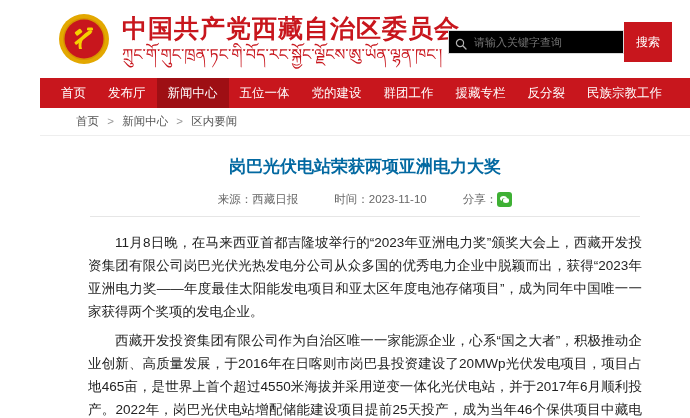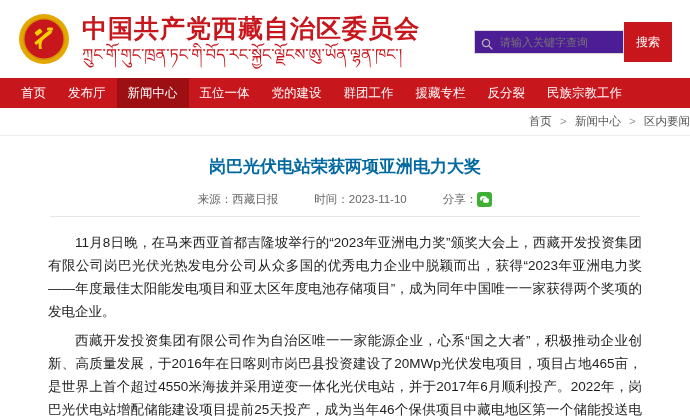--- a/index.html
+++ b/index.html
@@ -3,21 +3,21 @@
 <meta charset="utf-8">
 <style>
   * { box-sizing: border-box; }
   html, body {
     margin: 0; padding: 0;
     width: 690px; height: 418px;
     background: #ffffff;
     font-family: "Liberation Sans", sans-serif;
     overflow: hidden;
   }
-  .page { width: 690px; height: 418px; position: relative; background:#fff; }
+  .page { width: 690px; height: 418px; position: relative; background:#fff;padding-left:40px; }
 
   
   .header {
     height: 78px;
     background: #ffffff;
     display: flex;
     align-items: center;
     padding: 0 16px;
     position: relative;
   }
@@ -56,23 +56,23 @@
     position: absolute;
     right: 18px; top: 30px;
     display: flex;
     align-items: center;
     height: 24px;
   }
   .search-input-wrap {
     display: flex; align-items: center;
     border: 1px solid #d9d9d9;
     height: 24px;
-    width: 150px;
+    width: 176px;
     padding: 0 6px;
-    background: #4c1d95;
+    background: #000000;
   }
   .search-icon { width: 12px; height: 12px; margin-right: 5px; flex: 0 0 12px; }
   .search-input {
     border: none; outline: none;
     font-size: 11px;
     color: #999;
     width: 100%;
     height: 20px;
     font-family: "Liberation Sans", sans-serif;
     background: transparent;
@@ -110,21 +110,20 @@
   }
 
   
   .crumbbar {
     height: 28px;
     border-bottom: 1px solid #eee;
     display: flex;
     align-items: center;
     padding-left: 36px;
     background: #fff;
-    justify-content: flex-end;
   }
   .crumb {
     font-size: 11.5px;
     color: #555;
   }
   .crumb .sep { margin: 0 5px; color: #999; }
 
   
   .article {
     padding: 18px 48px 0 48px;

